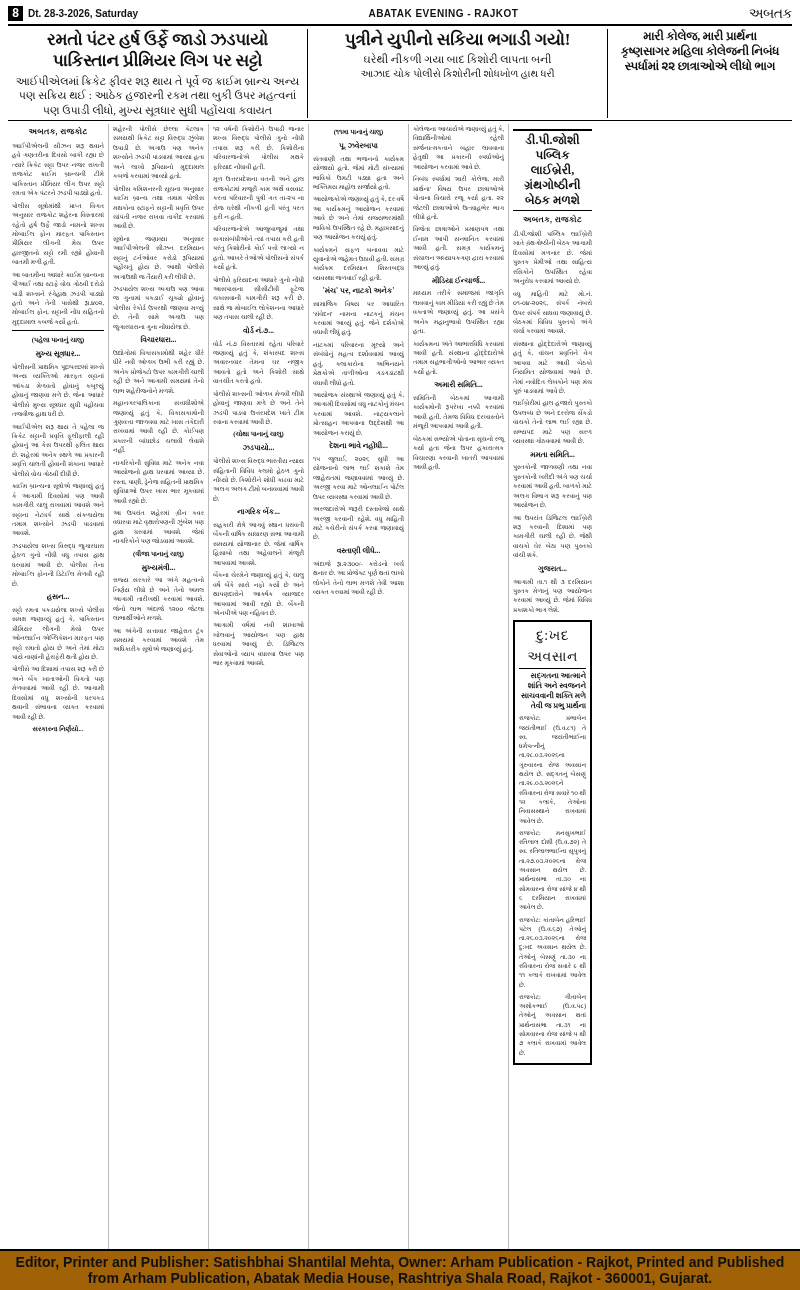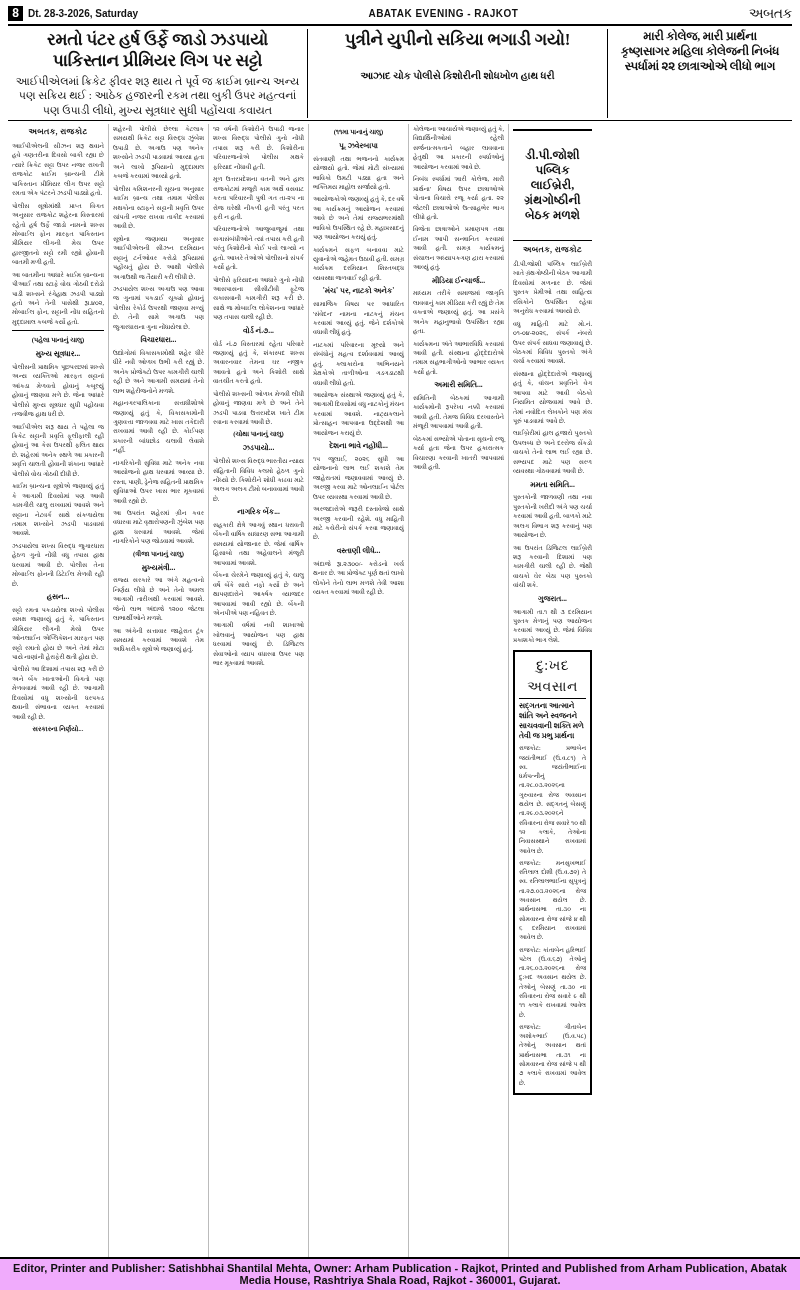--- a/index.html
+++ b/index.html
@@ -51,21 +51,21 @@
   .hl-main {
     font-size:17px; font-weight:bold; text-align:center; line-height:1.25;
     letter-spacing:-0.3px;
   }
   .hl-main.tiny { font-size:12px; }
   .hl-sub {
     font-size:11px; font-weight:normal; text-align:center; line-height:1.35;
     margin-top:2px;
   }
   .hl-sub2 {
-    font-size:10px; font-weight:bold; text-align:center; line-height:1.3; margin-top:19px;
+    font-size:10px; font-weight:normal; text-align:center; line-height:1.3; margin-top:0;
   }
 
   
   .body-grid {
     display:flex;
     margin-top:3px;
     height:1175px;
   }
   .col {
     padding:0 4px;
@@ -96,49 +96,49 @@
   p.para { margin:0 0 3px 0; }
 
   .rule { border-top:1px solid #000; margin:4px 0; }
 
   
   .box-head {
     border-top:2px solid #000;
     border-bottom:1px solid #000;
     text-align:center;
     font-weight:bold;
-    padding:17px 0;
+    padding:2px 0;
     margin:5px 0 3px 0;
     font-size:12px;
     line-height:1.25;
   }
   .obituary {
     border:2px solid #000;
     margin-top:6px;
     padding:3px 4px;
   }
   .ob-title {
     text-align:center; font-weight:normal; font-size:14px; letter-spacing:0.5px;
     border-bottom:1px solid #000; padding-bottom:1px; margin-bottom:2px;
   }
   .ob-sub {
-    text-align:left; font-weight:bold; font-size:7.5px; line-height:1.3; margin-bottom:3px;
+    text-align:right; font-weight:bold; font-size:7.5px; line-height:1.3; margin-bottom:3px;
   }
   .ob-body { font-size:6.2px; line-height:1.5; text-align:justify; }
 
   
   .footer {
     position:absolute;
     left:0; bottom:0;
     width:800px;
     border-top:2px solid #000;
-    background:#f0abfc;
+    background:#a16207;
     text-align:center;
     font-family:"Liberation Sans", sans-serif;
-    font-size:11px;
+    font-size:14px;
     font-weight:bold;
     padding:3px 0 4px 0;
   }
   .footer-inner { padding:0 10px; }
 </style>
 </head>
 <body>
 
 <div class="page">
 
@@ -152,20 +152,21 @@
   </div>
 
   <div class="headband">
     <div class="hb-col c1">
       <div class="hl-main">રમતો પંટર હર્ષ ઉર્ફે જાડો ઝડપાયો</div>
       <div class="hl-main">પાકિસ્તાન પ્રીમિયર લિગ પર સટ્ટો</div>
       <div class="hl-sub">આઈપીએલમાં ક્રિકેટ ફીવર શરૂ થાય તે પૂર્વે જ ક્રાઈમ બ્રાન્ચ અન્ય પણ સક્રિય થઈ : આઠેક હજારની રકમ તથા બુકી ઉપર મહત્વનાં પણ ઉપાડી લીધો, મુખ્ય સૂત્રધાર સુધી પહોંચવા કવાયત</div>
     </div>
     <div class="hb-col c2">
       <div class="hl-main">પુત્રીને યુપીનો સકિયા ભગાડી ગયો!</div>
+      <div class="hl-sub">ઘરેથી નીકળી ગયા બાદ કિશોરી લાપતા બની</div>
       <div class="hl-sub2">આઝાદ ચોક પોલીસે કિશોરીની શોધખોળ હાથ ધરી</div>
     </div>
     <div class="hb-col c3">
       <div class="hl-main tiny">મારી કોલેજ, મારી પ્રાર્થના</div>
       <div class="hl-main tiny">કૃષ્ણસાગર મહિલા કોલેજની નિબંધ</div>
       <div class="hl-main tiny">સ્પર્ધામાં ૨૨ છાત્રાઓએ લીધો ભાગ</div>
     </div>
   </div>
 
   <div class="body-grid">

